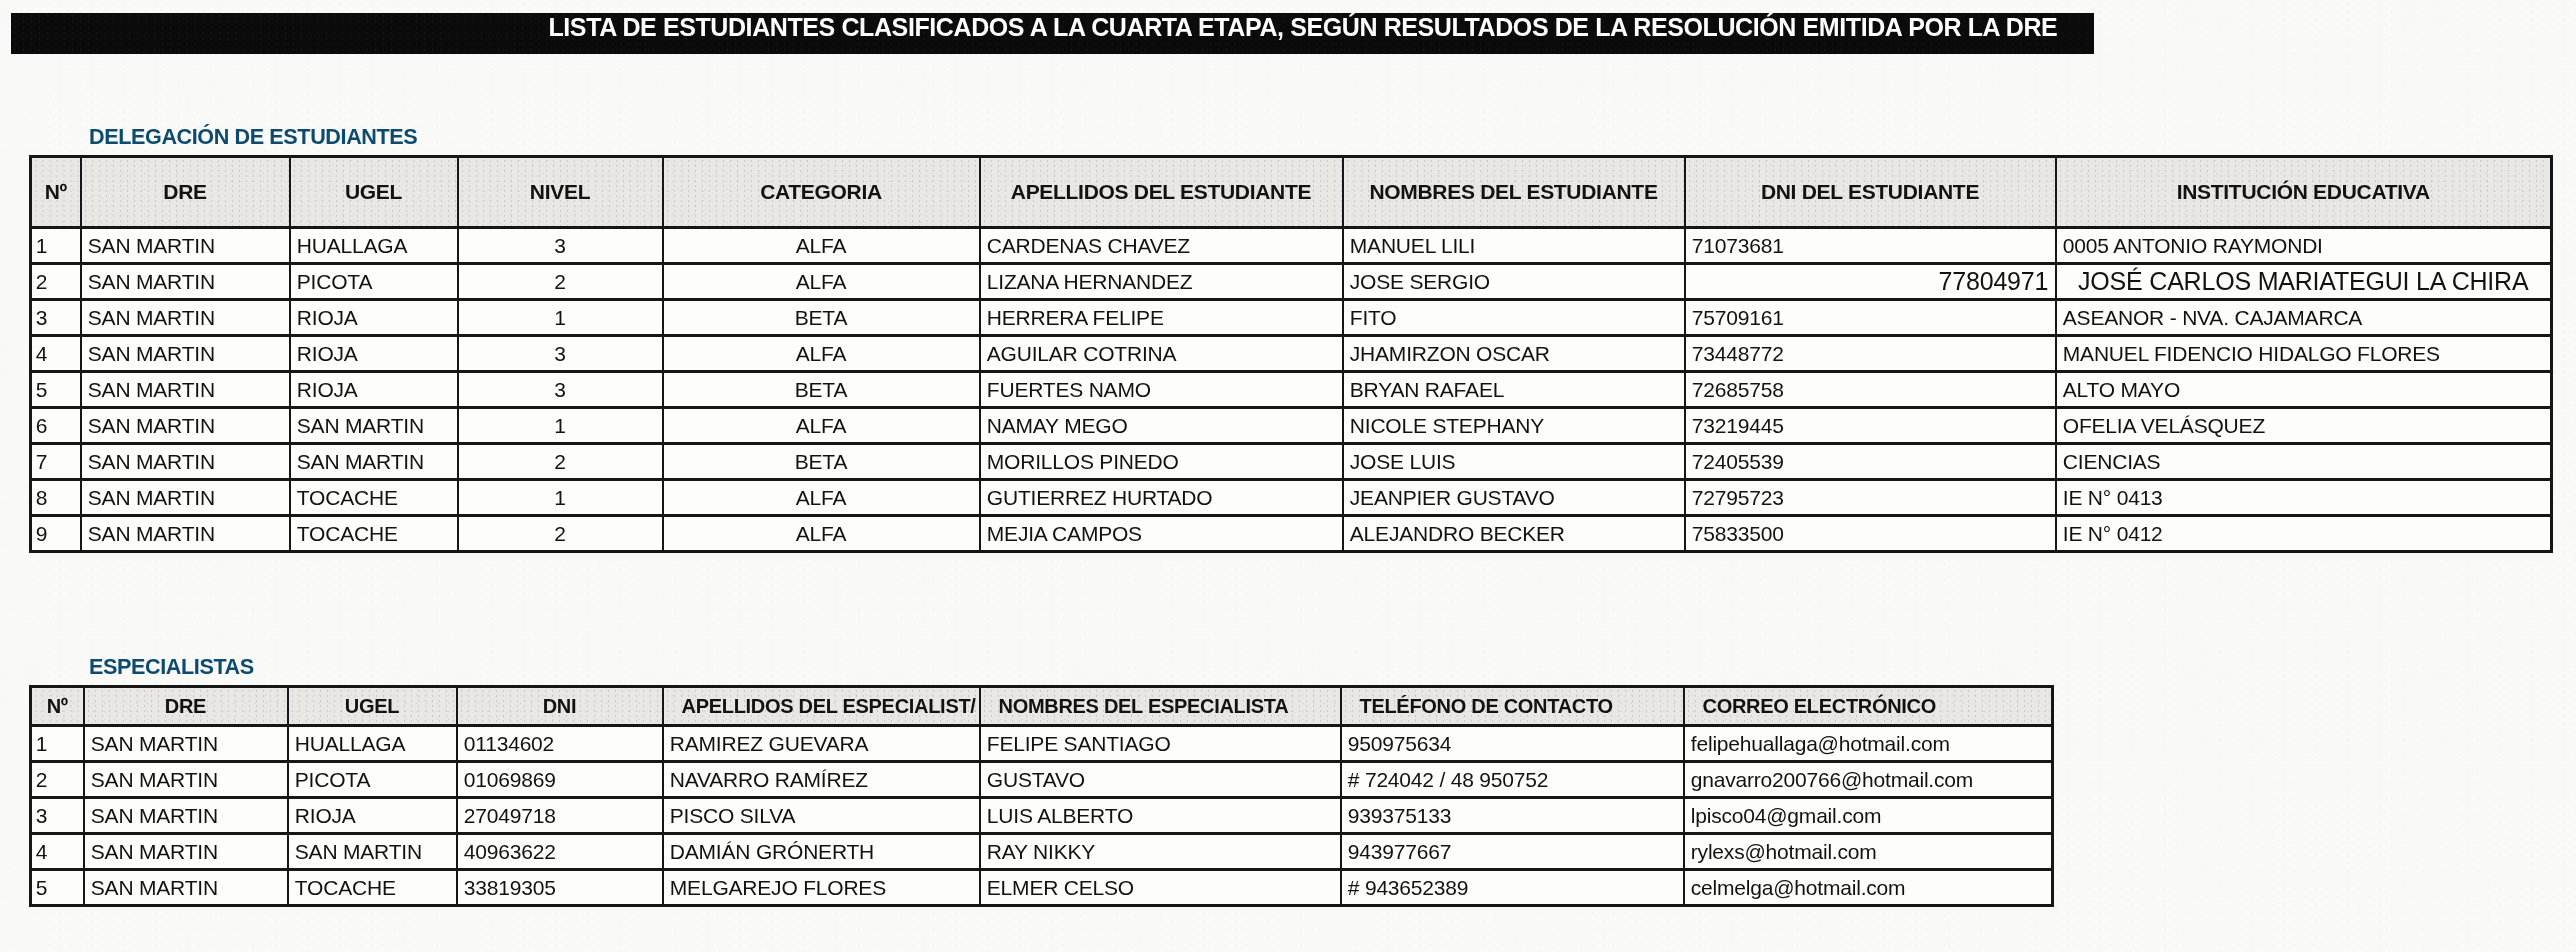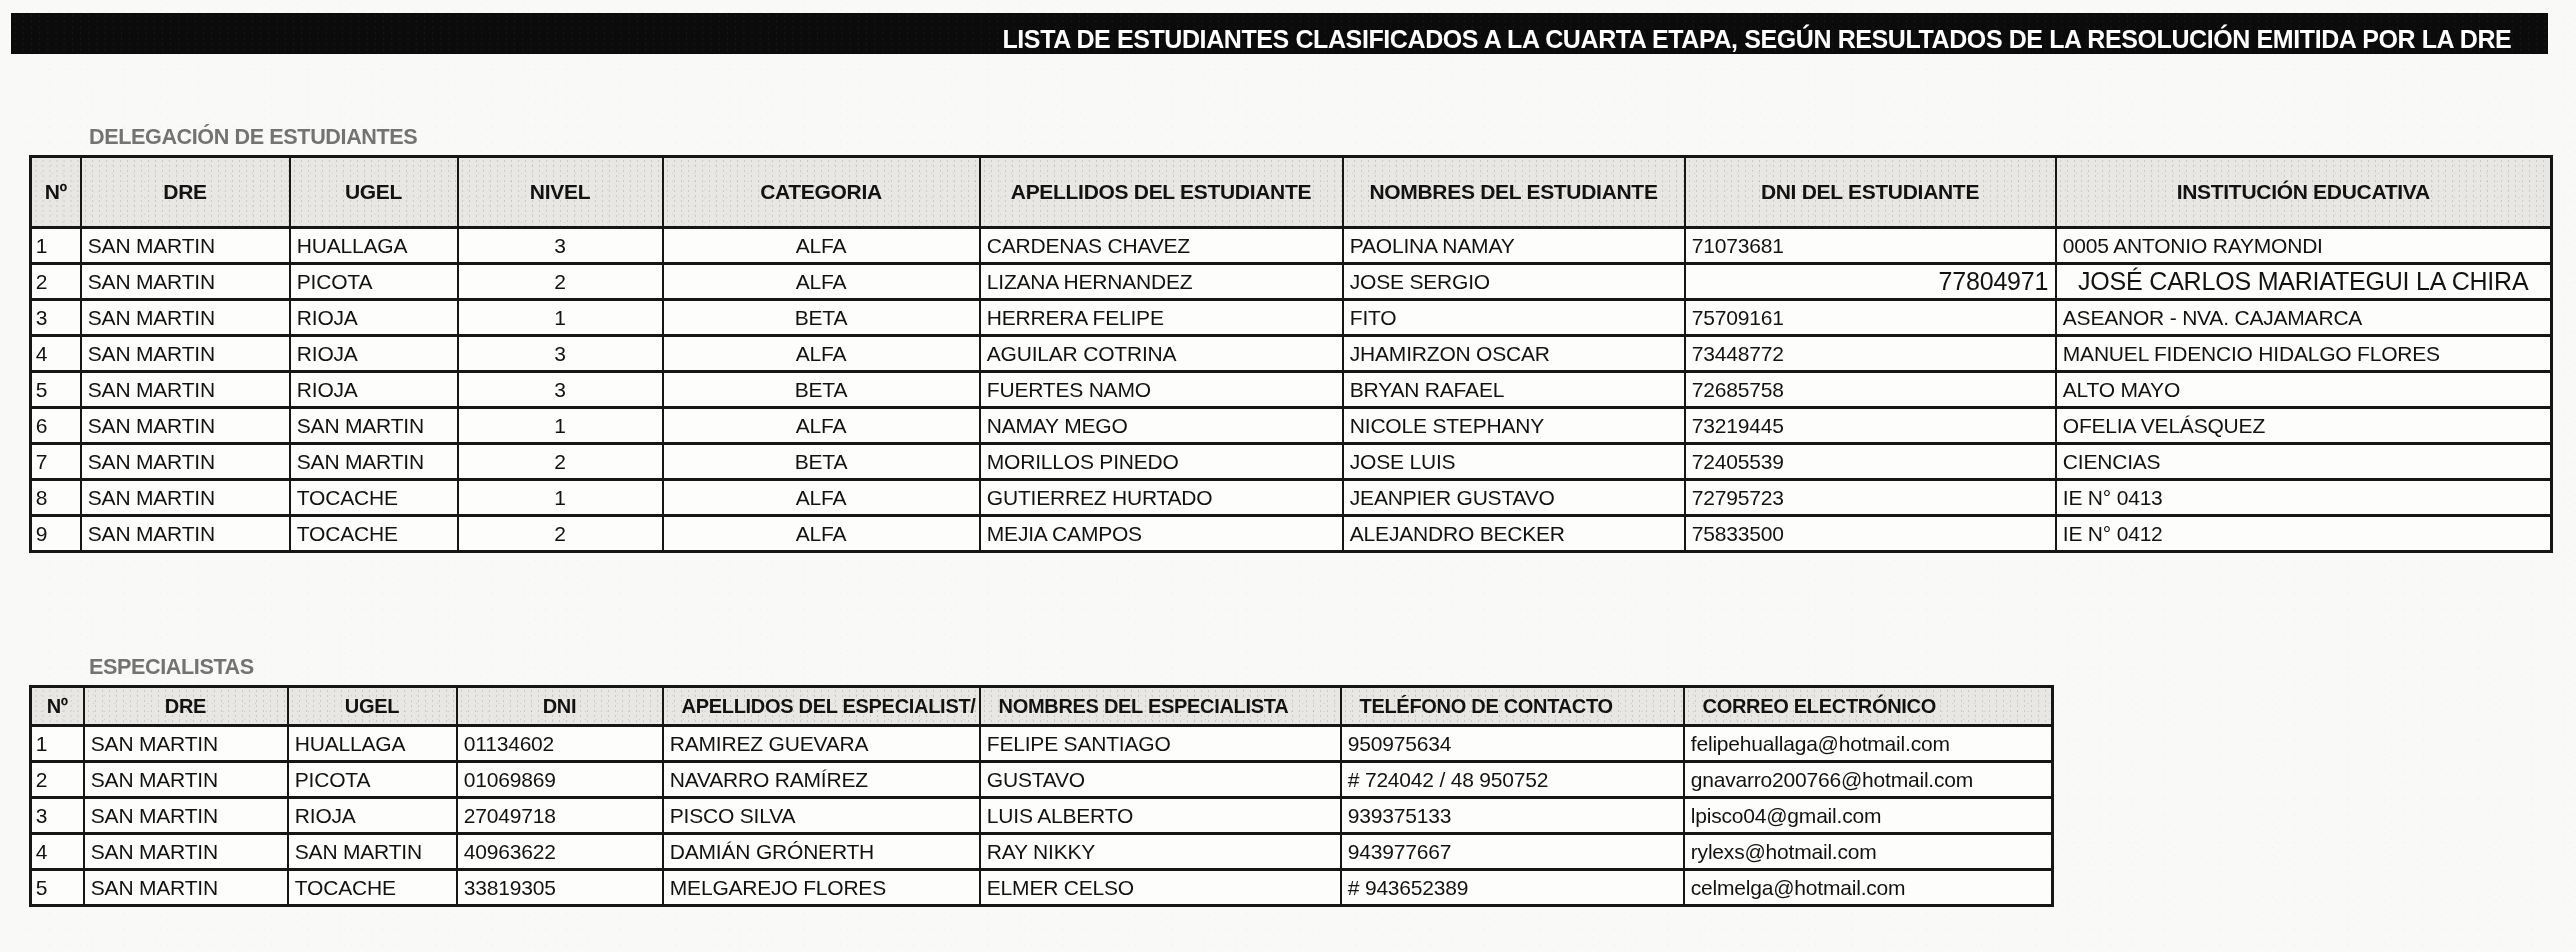--- a/index.html
+++ b/index.html
@@ -20,34 +20,34 @@
                      radial-gradient(rgba(0,0,0,0.04) 0.6px, transparent 0.7px);
     background-size:10.8px 8.2px,18.4px 14.6px;
     background-position:0 0,4.4px 3.2px;
     font-family:"Liberation Sans", sans-serif;
     color:var(--ink);
     -webkit-font-smoothing:antialiased;
   }
 
   
   .title-bar{
-    position:absolute;left:11.4px;top:12.7px;width:2537px;height:41px;
+    position:absolute;left:11.4px;top:12.7px;width:2083px;height:41px;
     background-color:var(--title-bar-bg);
     background-image:radial-gradient(rgba(255,255,255,0.10) 0.6px, transparent 0.8px);
     background-size:8.2px 5.7px;
     color:var(--title-bar-text);
-    display:flex;align-items:flex-end;justify-content:flex-end;
+    display:flex;align-items:flex-start;justify-content:flex-end;
     padding-right:37px;
     font-weight:bold;font-size:25px;letter-spacing:-0.4px;white-space:nowrap;
   }
 
   
   .section-title{
     position:absolute;left:89px;
-    font-weight:bold;font-size:21.6px;letter-spacing:-0.4px;color:#737373;
+    font-weight:bold;font-size:21.6px;letter-spacing:-0.4px;color:#0c4a6e;
   }
   #students-section-title{top:124px;}
   #specialists-section-title{top:654px;}
 
   
   table{
     position:absolute;border-collapse:collapse;table-layout:fixed;
     border:3.8px solid var(--table-border);
     background:var(--cell-bg);
   }
@@ -129,21 +129,21 @@
       </tr>
   </thead>
   <tbody>
       <tr>
         <td>1</td>
         <td>SAN MARTIN</td>
         <td>HUALLAGA</td>
         <td>3</td>
         <td>ALFA</td>
         <td>CARDENAS CHAVEZ</td>
-        <td>PAOLINA NAMAY</td>
+        <td>MANUEL LILI</td>
         <td>71073681</td>
         <td>0005 ANTONIO RAYMONDI</td>
       </tr>
       <tr>
         <td>2</td>
         <td>SAN MARTIN</td>
         <td>PICOTA</td>
         <td>2</td>
         <td>ALFA</td>
         <td>LIZANA HERNANDEZ</td>

